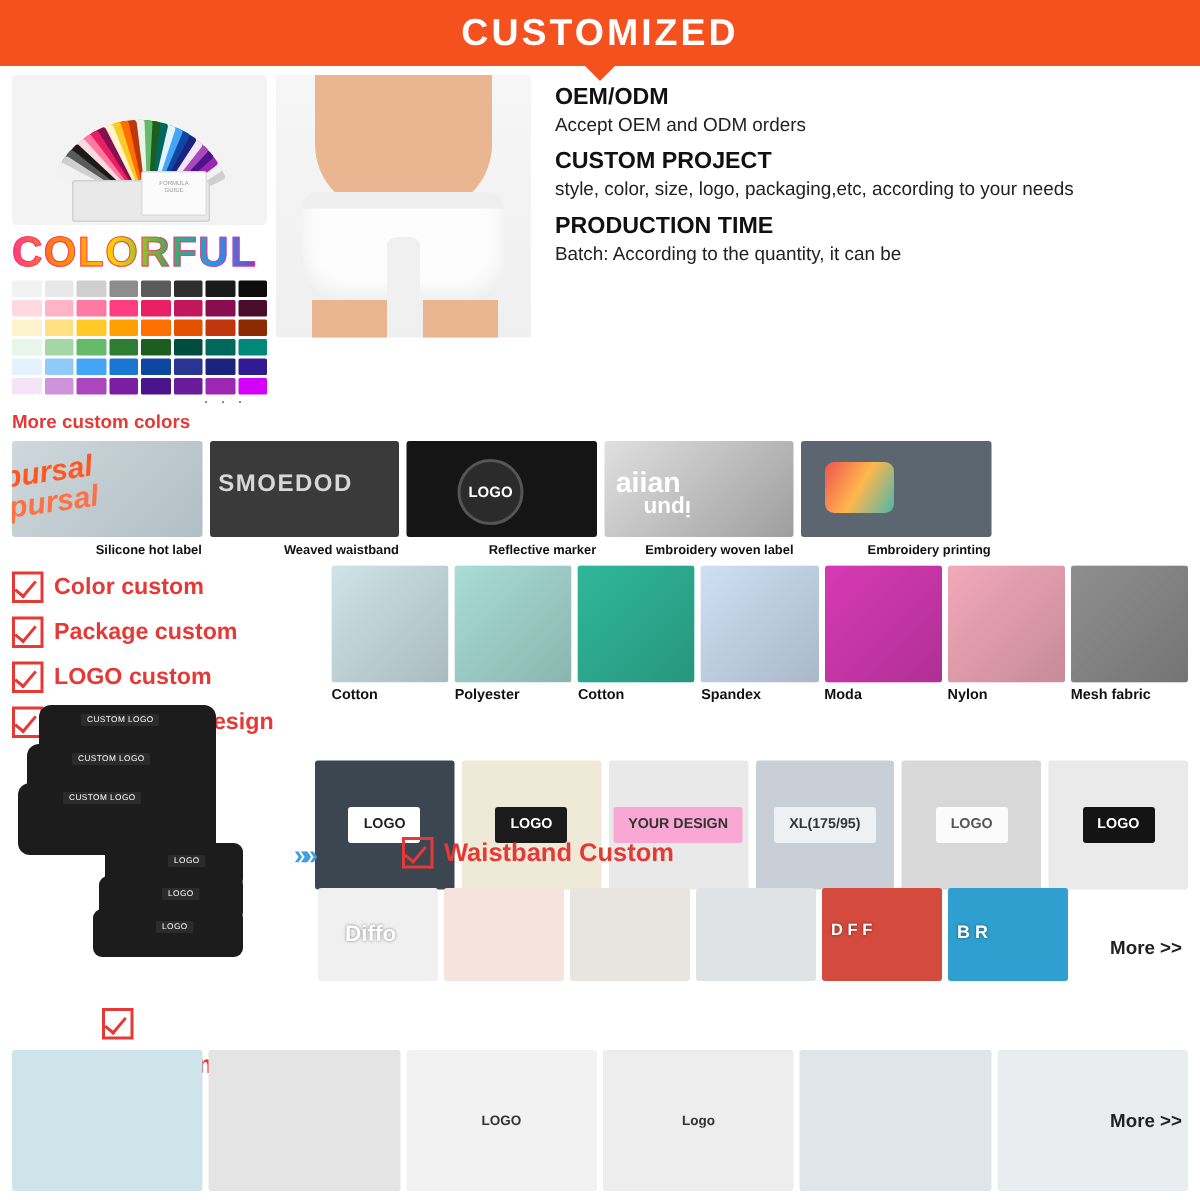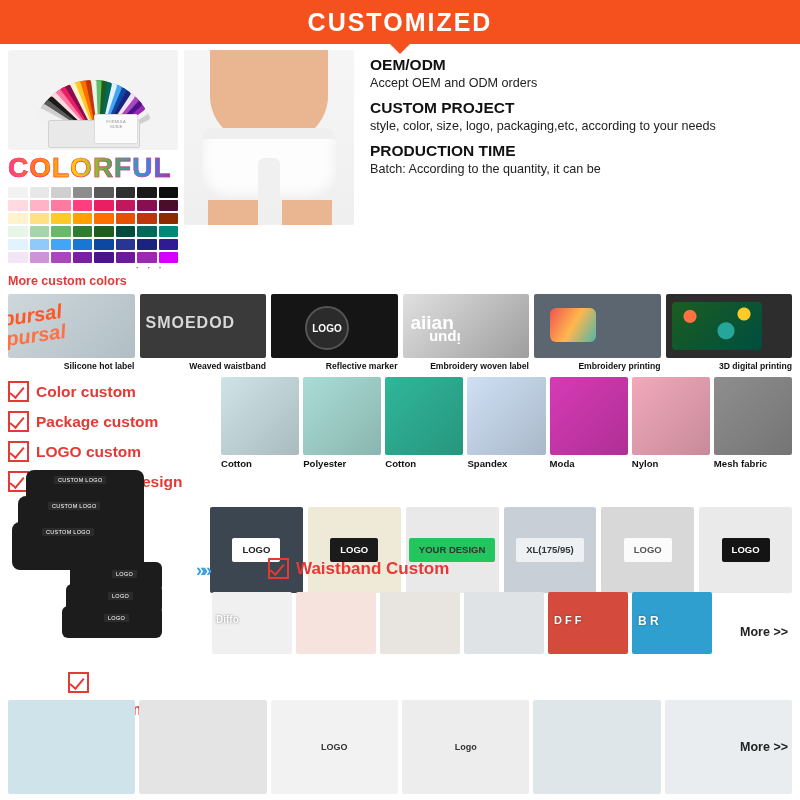--- a/index.html
+++ b/index.html
@@ -273,26 +273,20 @@
         <div class="txt2">ipun</div>
       </div>
       <div class="cap">Embroidery woven label</div>
     </div>
     <div class="label-cell">
       <div class="img embp">
         <div class="patch"></div>
       </div>
       <div class="cap">Embroidery printing</div>
     </div>
-    <div class="label-cell">
-      <div class="img dig">
-        <div class="patt"></div>
-      </div>
-      <div class="cap">3D digital printing</div>
-    </div>
   </div>
 
   <div class="mid">
     <div class="checks" id="checks">
         <div class="check-row">
           <div class="tick"></div>
           <span>Color custom</span>
         </div>
         <div class="check-row">
           <div class="tick"></div>
@@ -340,21 +334,21 @@
   </div>
 
   <div class="tags" id="tags">
       <div class="tag" style="background: rgb(59, 70, 80);">
         <div style="padding: 6px 10px; border-radius: 2px; background: rgb(255, 255, 255); color: rgb(34, 34, 34); font-size: 9.5px; font-weight: bold; text-align: center; line-height: 1.25; max-width: 78%;">LOGO</div>
       </div>
       <div class="tag" style="background: rgb(239, 233, 216);">
         <div style="padding: 6px 10px; border-radius: 2px; background: rgb(27, 27, 27); color: rgb(255, 255, 255); font-size: 9.5px; font-weight: bold; text-align: center; line-height: 1.25; max-width: 78%;">LOGO</div>
       </div>
       <div class="tag" style="background: rgb(233, 233, 233);">
-        <div style="padding: 6px 10px; border-radius: 2px; background: #22c55e; color: rgb(51, 51, 51); font-size: 9.5px; font-weight: bold; text-align: center; line-height: 1.25; max-width: 78%;">YOUR DESIGN</div>
+        <div style="padding: 6px 10px; border-radius: 2px; background: #f9a8d4; color: rgb(51, 51, 51); font-size: 9.5px; font-weight: bold; text-align: center; line-height: 1.25; max-width: 78%;">YOUR DESIGN</div>
       </div>
       <div class="tag" style="background: rgb(201, 207, 214);">
         <div style="padding: 6px 10px; border-radius: 2px; background: rgb(238, 241, 244); color: rgb(51, 51, 51); font-size: 9.5px; font-weight: bold; text-align: center; line-height: 1.25; max-width: 78%;">XL(175/95)</div>
       </div>
       <div class="tag" style="background: rgb(216, 216, 216);">
         <div style="padding: 6px 10px; border-radius: 2px; background: rgb(251, 251, 251); color: rgb(85, 85, 85); font-size: 9.5px; font-weight: bold; text-align: center; line-height: 1.25; max-width: 78%;">LOGO</div>
       </div>
       <div class="tag" style="background: rgb(234, 234, 234);">
         <div style="padding: 6px 10px; border-radius: 2px; background: rgb(20, 20, 20); color: rgb(255, 255, 255); font-size: 9.5px; font-weight: bold; text-align: center; line-height: 1.25; max-width: 78%;">LOGO</div>
       </div>
@@ -375,21 +369,21 @@
     <div class="lbl" style="left:96px;top:148px;">LOGO</div>
   </div>
   <div class="arrows">»»</div>
 
   <div class="wb-title">
     <div class="tick"></div>
     <span>Waistband Custom</span>
   </div>
   <div class="wb-row" id="wbrow">
       <div class="wb" style="background: rgb(240, 240, 240);">
-        <div style="position: absolute; left: 4px; top: 22px; font-size: 10px; font-weight: bold; color: rgb(255, 255, 255); text-shadow: rgba(0, 0, 0, 0.5) 0px 0px 2px;">Diffo</div>
+        <div style="position: absolute; left: 18px; top: 22px; font-size: 15px; font-weight: bold; color: rgb(255, 255, 255); text-shadow: rgba(0, 0, 0, 0.5) 0px 0px 2px;">Diffo</div>
       </div>
       <div class="wb" style="background: rgb(246, 227, 222);"></div>
       <div class="wb" style="background: rgb(232, 229, 224);"></div>
       <div class="wb" style="background: rgb(223, 227, 230);"></div>
       <div class="wb" style="background: rgb(212, 74, 60);">
         <div style="position: absolute; left: 6px; top: 22px; font-size: 11px; font-weight: bold; color: rgb(255, 255, 255); text-shadow: rgba(0, 0, 0, 0.5) 0px 0px 2px;">D F F</div>
       </div>
       <div class="wb" style="background: rgb(47, 159, 208);">
         <div style="position: absolute; left: 6px; top: 22px; font-size: 12px; font-weight: bold; color: rgb(255, 255, 255); text-shadow: rgba(0, 0, 0, 0.5) 0px 0px 2px;">B R</div>
       </div>

